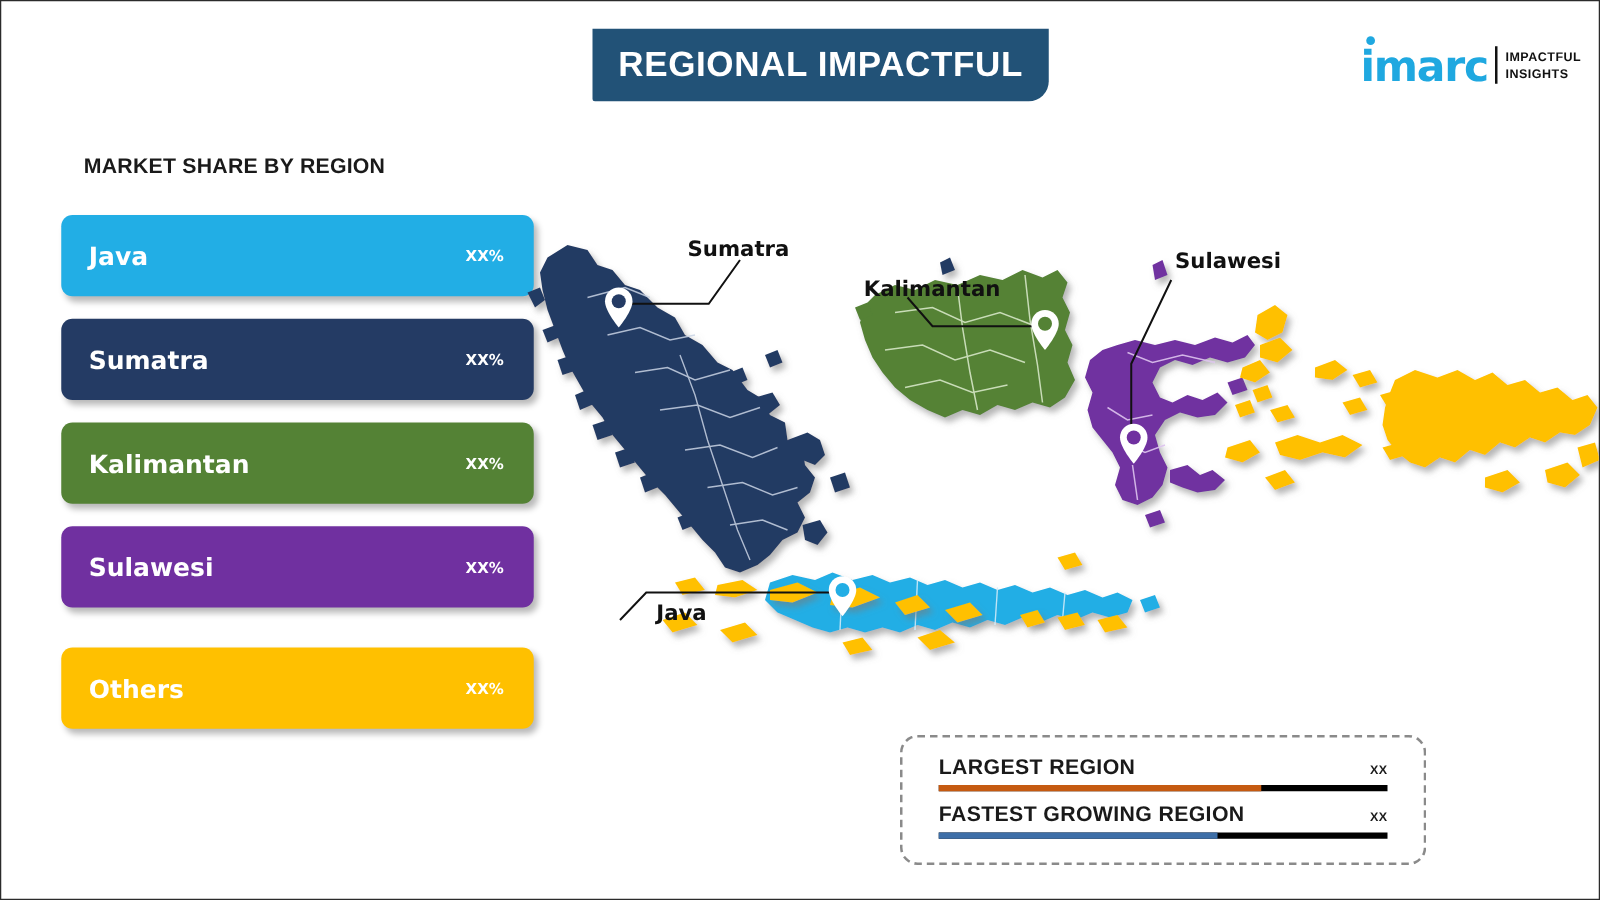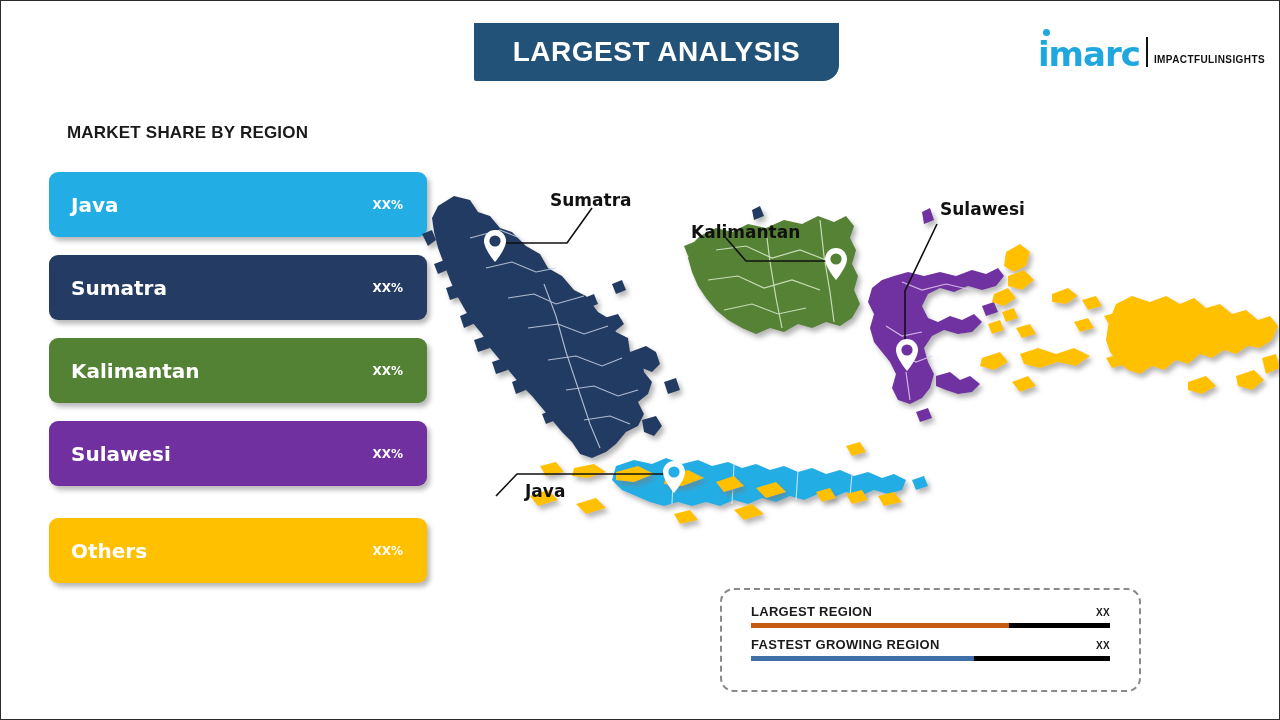--- a/index.html
+++ b/index.html
@@ -75,21 +75,21 @@
     background: #1FA8E0;
   }
   #logo .logo-divider {
     width: 2px;
     height: 30px;
     background: #111111;
     margin: 0 6px 3px 6px;
   }
   #logo .logo-tag {
     display: flex;
-    flex-direction: row;
+    flex-direction: column;
     justify-content: flex-end;
     padding-bottom: 4px;
   }
   #logo .logo-tag span {
     font-size: 10px;
     font-weight: bold;
     color: #111111;
     letter-spacing: 0.4px;
     line-height: 1.25;
     font-family: "Liberation Sans", sans-serif;
@@ -174,21 +174,21 @@
     padding: 14px 29px 0 29px;
     background: #ffffff;
   }
   .info-row { margin-bottom: 9px; }
   .info-row .info-top {
     display: flex;
     align-items: baseline;
     justify-content: space-between;
   }
   .info-row .info-label {
-    font-size: 13px;
+    font-size: 17px;
     font-weight: bold;
     color: #1a1a1a;
     letter-spacing: 0.3px;
   }
   .info-row .info-value {
     font-size: 10px;
     font-weight: bold;
     color: #1a1a1a;
     letter-spacing: 0.3px;
   }
@@ -200,21 +200,21 @@
     display: flex;
   }
   .info-row .info-fill { height: 100%; }
 </style>
 </head>
 <body style="background: rgb(255, 255, 255);">
 
 <div id="slide">
 
   <div id="title-banner" style="background: rgb(34, 82, 119);">
-    <span class="title-text">LARGEST ANALYSIS</span>
+    <span class="title-text">REGIONAL IMPACTFUL</span>
   </div>
 
   <div id="logo">
     <div class="logo-mark">
       <span class="logo-dot"></span>
       <span>imarc</span>
     </div>
     <div class="logo-divider"></div>
     <div class="logo-tag">
       <span>IMPACTFUL</span>

